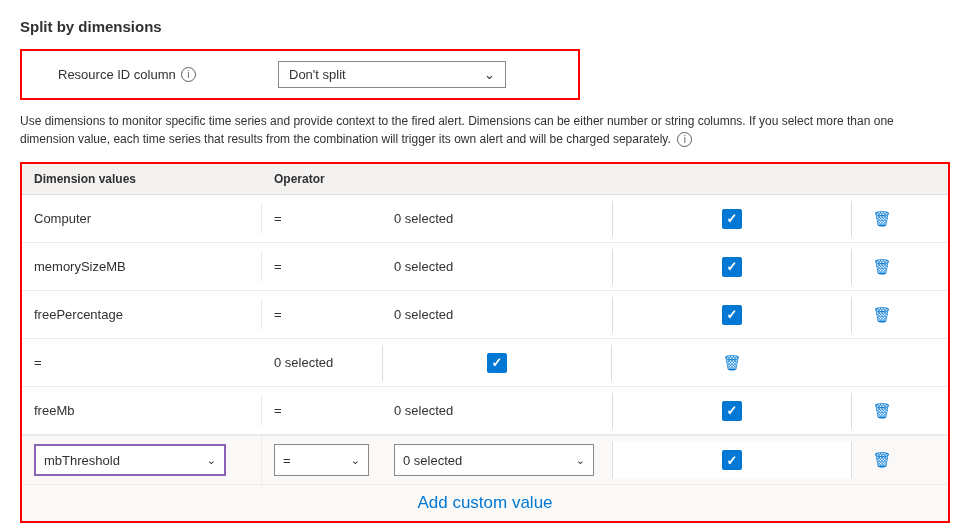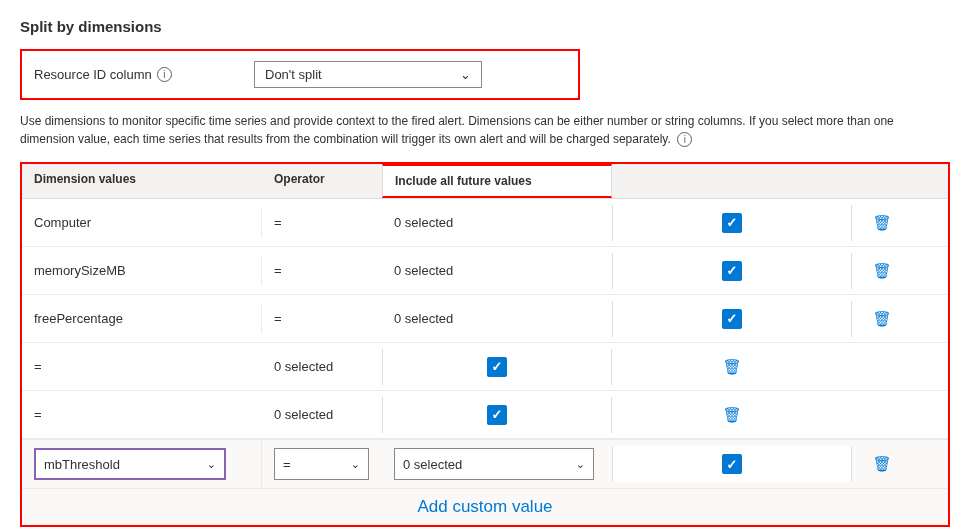--- a/index.html
+++ b/index.html
@@ -25,20 +25,21 @@
       margin-bottom: 12px;
       width: 560px;
     }
     .resource-id-label {
       display: flex;
       align-items: center;
       gap: 5px;
       width: 220px;
       font-size: 13px;
       color: #323130;
+      margin-left: 24px;
     }
     .info-icon {
       display: inline-flex;
       align-items: center;
       justify-content: center;
       width: 15px;
       height: 15px;
       border-radius: 50%;
       border: 1px solid #605e5c;
       font-size: 10px;
@@ -219,23 +220,20 @@
 
 <div class="dimensions-table">
 
   <div class="table-header">
     <div class="th">
       <span>Dimension values</span>
     </div>
     <div class="th">
       <span>Operator</span>
     </div>
-    <div class="th include-future dim-include-outer">
-      <span>Include all future values</span>
-    </div>
     <div class="th"></div>
   </div>
 
   <div class="table-body">
 
     <div class="table-row">
       <div class="td td-name-col">
         <span>Computer</span>
       </div>
       <div class="td">
@@ -297,20 +295,23 @@
       </div>
       <div class="td include-col">
         <div class="checkbox-checked"></div>
       </div>
       <div class="td">
         <span class="delete-icon">🗑</span>
       </div>
     </div>
 
     <div class="table-row">
+      <div class="td td-name-col">
+        <span>freeMb</span>
+      </div>
       <div class="td">
         <span>=</span>
       </div>
       <div class="td" style="cursor:pointer;">
         <span>0 selected</span>
       </div>
       <div class="td include-col">
         <div class="checkbox-checked"></div>
       </div>
       <div class="td">

